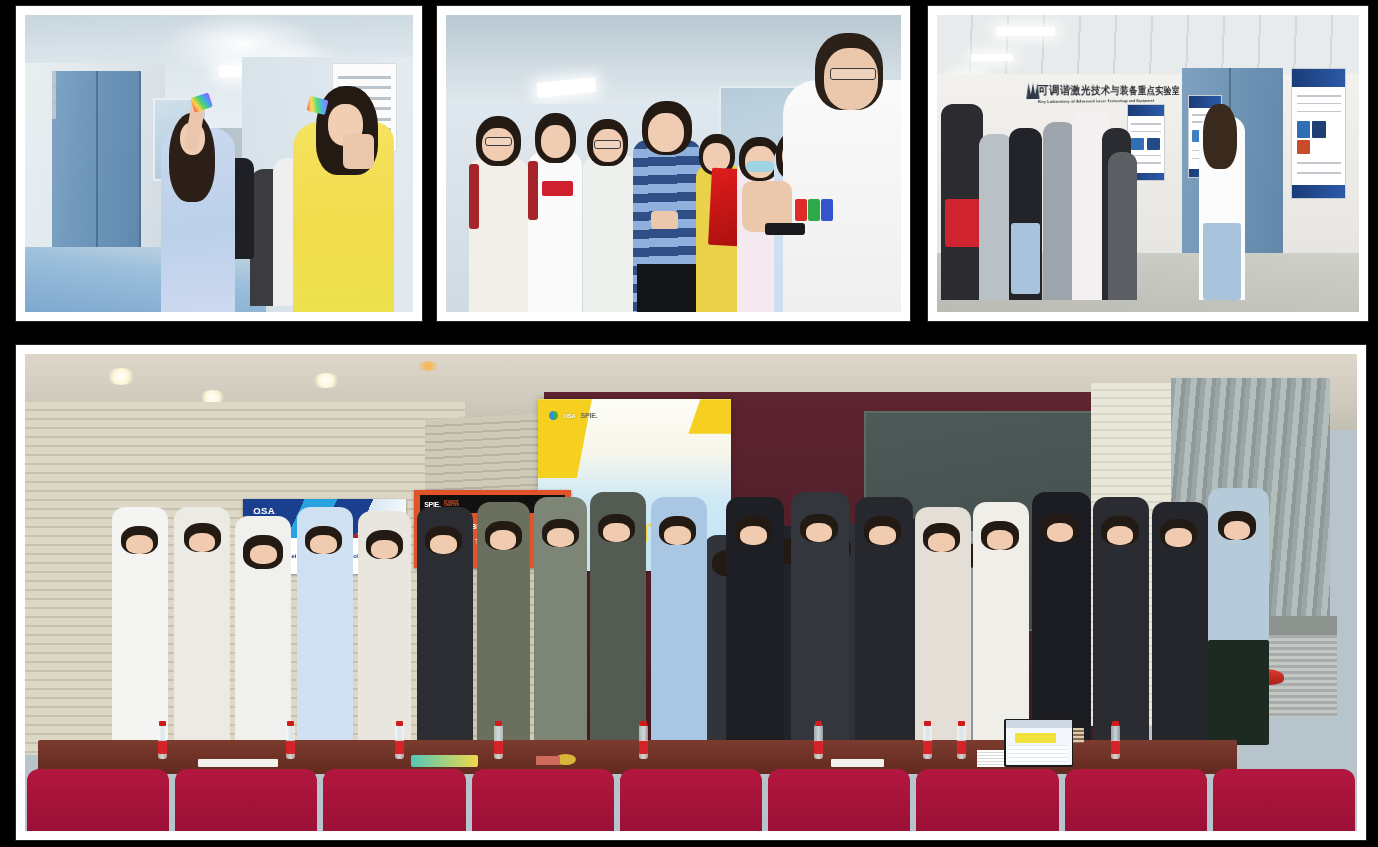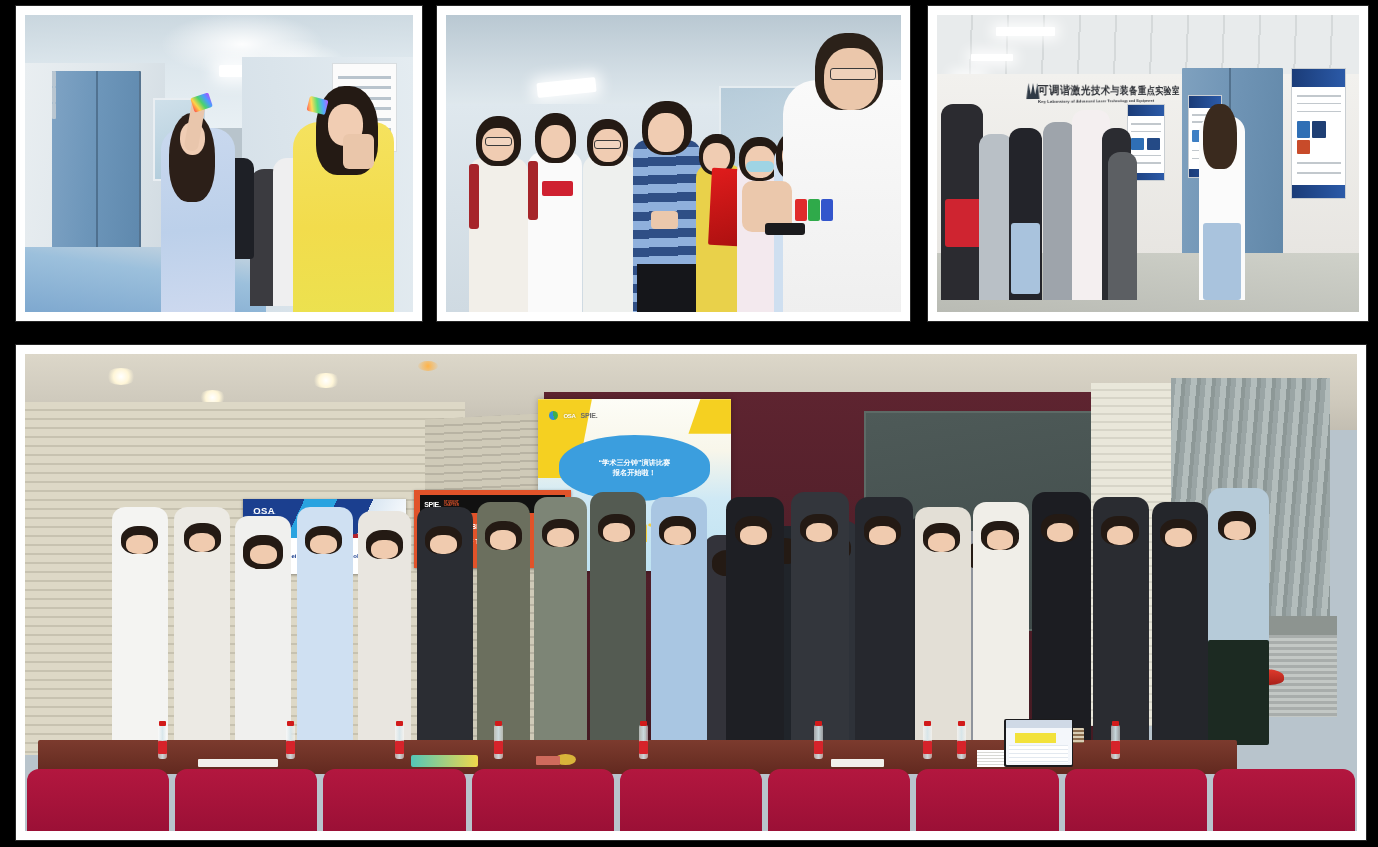--- a/index.html
+++ b/index.html
@@ -674,24 +674,20 @@
 
       <div class="p4-screen">
         <div class="p4-slide">
           <div class="band-y"></div>
           <div class="band-y2"></div>
           <div class="logos">
             <span class="logo-leaf"></span>
             <span class="logo-osa">OSA</span>
             <span class="logo-spie">SPIE.</span>
           </div>
-          <div class="p4-bubble">
-            <span class="l1">“学术三分钟”演讲比赛</span>
-            <span class="l2">报名开始啦！</span>
-          </div>
           <div class="p4-figure">
             <span class="farm-l"></span>
             <span class="farm-r"></span>
             <span class="fhead"></span>
             <span class="fbody"></span>
             <span class="podium"></span>
             <span class="podium-ring"></span>
           </div>
         </div>
       </div>

